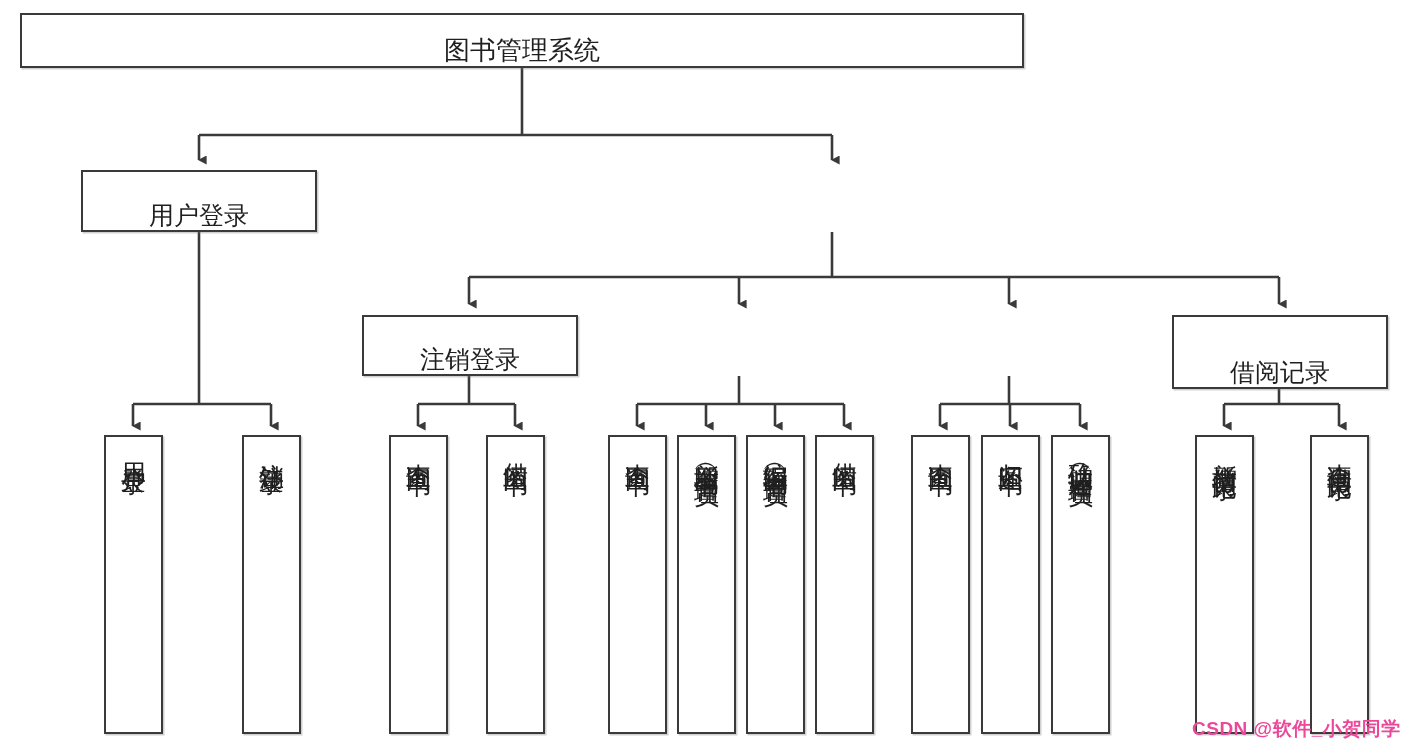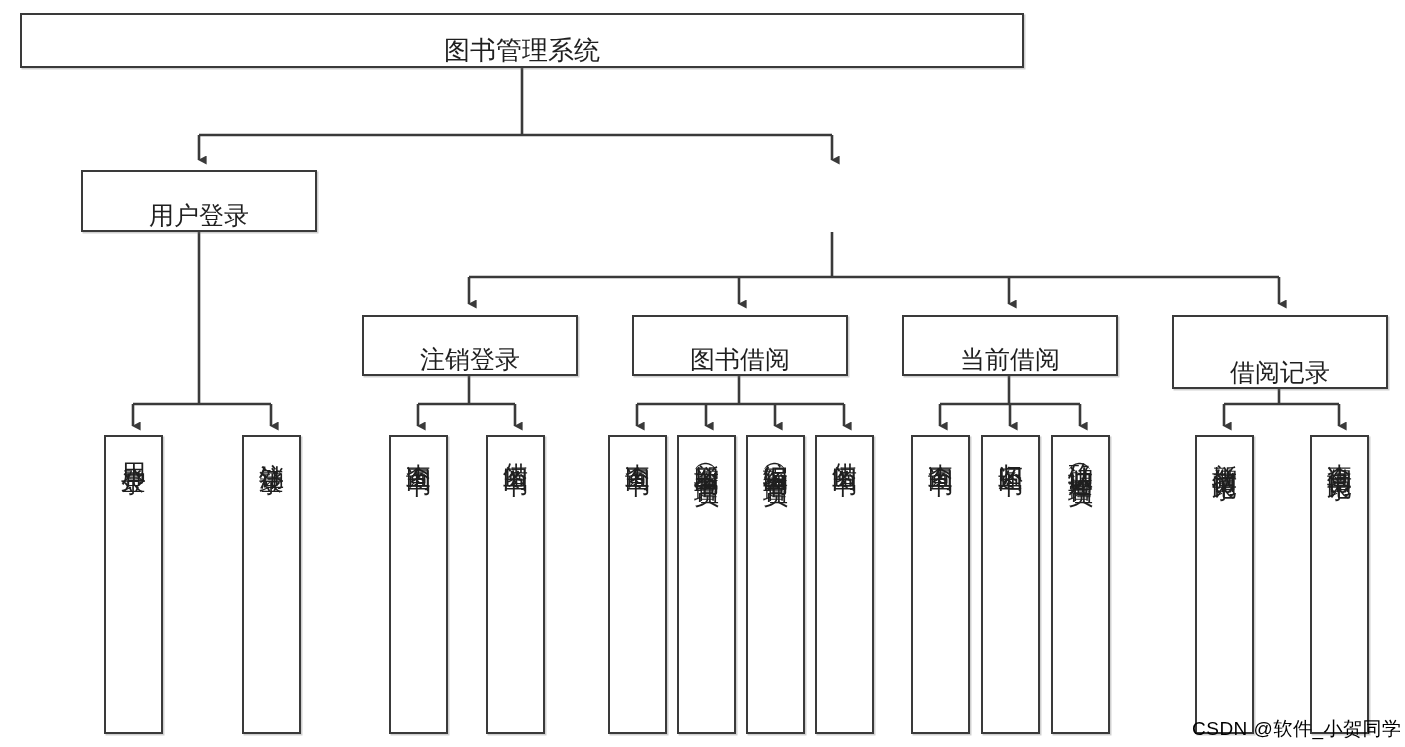--- a/index.html
+++ b/index.html
@@ -55,23 +55,24 @@
     writing-mode: vertical-rl;
     text-orientation: upright;
     font-size: 25px;
     letter-spacing: 3px;
     line-height: 1;
     white-space: nowrap;
   }
   .watermark {
     position: absolute;
     font-size: 19px;
-    color: #000000;
+    color: #ec4899;
     white-space: nowrap;
     letter-spacing: 0.5px;
+    font-weight: bold;
   }
 </style>
 </head>
 <body>
 
 <div id="canvas">
 
   <svg class="links" viewBox="0 0 1405 747">
     <defs>
       <marker id="arrow" markerWidth="9" markerHeight="9" refX="4.5" refY="7.6" orient="auto" markerUnits="userSpaceOnUse">
@@ -126,26 +127,20 @@
     <span class="label">图书管理系统</span>
   </div>
 
   <div class="node horiz" style="left:81px; top:170px; width:236px; height:62px;">
     <span class="label">用户登录</span>
   </div>
 
   <div class="node horiz" style="left:362px; top:315px; width:216px; height:61px;">
     <span class="label">注销登录</span>
   </div>
-  <div class="node horiz" style="left:632px; top:315px; width:216px; height:61px;">
-    <span class="label">图书借阅</span>
-  </div>
-  <div class="node horiz" style="left:902px; top:315px; width:216px; height:61px;">
-    <span class="label">当前借阅</span>
-  </div>
   <div class="node horiz" style="left:1172px; top:315px; width:216px; height:74px;">
     <span class="label">借阅记录</span>
   </div>
 
   <div class="node vert" style="left:104px; top:435px; width:59px; height:299px;">
     <span class="label">用户登录</span>
   </div>
   <div class="node vert" style="left:242px; top:435px; width:59px; height:299px;">
     <span class="label">注销登录</span>
   </div>

